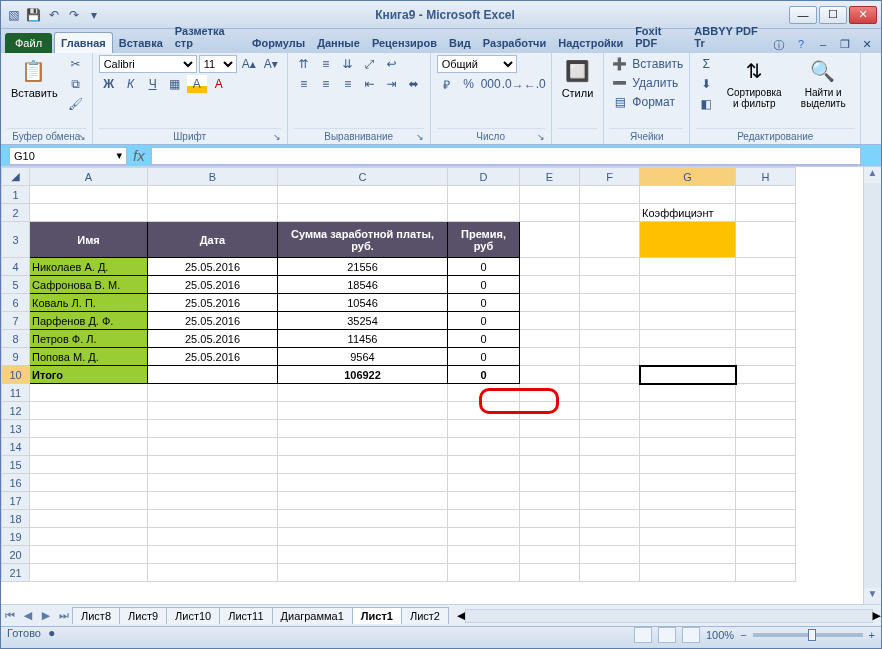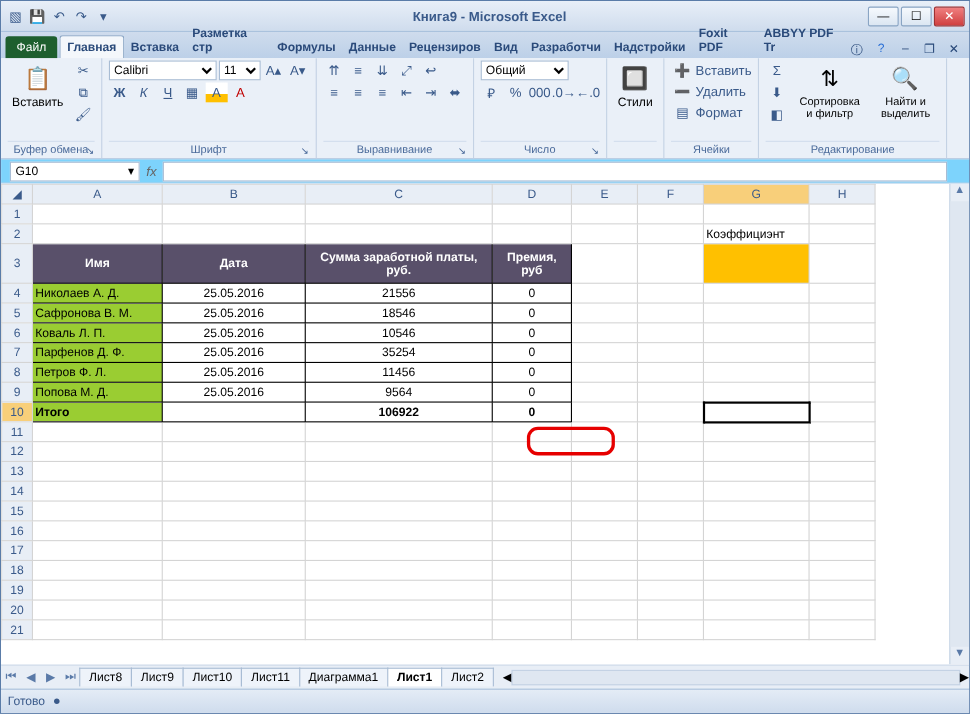--- a/index.html
+++ b/index.html
@@ -24,21 +24,21 @@
 .group .label { text-align: center; font-size: 10px; color: #4a6a9a; padding: 2px 0; border-top: 1px solid #d2dded; position: relative; }
 .group .label .launcher { position: absolute; right: 0; bottom: 2px; font-size: 9px; color:#4a6a9a; }
 .bigbtn { display: flex; flex-direction: column; align-items: center; justify-content: center; padding: 2px 4px; gap: 2px; }
 .bigbtn .ico { width: 28px; height: 28px; display:flex; align-items:center; justify-content:center; font-size:20px; }
 .smallstack { display:flex; flex-direction:column; gap:2px; }
 .smallstack span, .smallrow span { width:20px; height:18px; display:flex; align-items:center; justify-content:center; font-size:12px; color:#3a5a8a; }
 .smallrow { display:flex; gap:2px; }
 select.fake, input.fake { font-size:11px; height:18px; border:1px solid #a8bcd4; background:#fff; }
 .namebox-row { height:22px; display:flex; align-items:center; border-bottom:1px solid #c4d2e4; background:#7dd3fc; }
 .namebox { width:118px; height:18px; border:1px solid #a8bcd4; background:#fff; font-size:11px; padding:0 4px; display:flex; align-items:center; justify-content:space-between; margin-left:8px; }
-.fx { margin:0 6px; font-style:italic; color:#666; font-size:12px; }
+.fx { margin:0 6px; font-style:italic; color:#666; font-size:15px; }
 .formula { flex:1; height:18px; border:1px solid #a8bcd4; background:#fff; margin-right:20px; }
 .sheet-area { flex:1; display:flex; overflow:hidden; position:relative; background:#fff; }
 .grid { flex:1; overflow:hidden; position:relative; }
 table.sheet { border-collapse:collapse; table-layout:fixed; }
 table.sheet th, table.sheet td { border:1px solid #d4d4d4; font-size:11px; height:18px; padding:0 2px; overflow:hidden; white-space:nowrap; }
 table.sheet th { background:#e8eef6; color:#3a5a8a; font-weight:normal; text-align:center; }
 table.sheet th.rowh { width:28px; }
 .colA{width:118px}.colB{width:130px}.colC{width:170px}.colD{width:72px}.colE{width:60px}.colF{width:60px}.colG{width:96px}.colH{width:60px}
 .hdr { background:#59506a; color:#fff; text-align:center; font-weight:bold; border:1px solid #000 !important; }
 .name { background:#9acd32; border:1px solid #000 !important; }
@@ -50,21 +50,21 @@
 .vscroll { width:18px; background:#e8eef6; border-left:1px solid #c4d2e4; display:flex; flex-direction:column; }
 .vscroll div { height:16px; text-align:center; font-size:10px; color:#5a7aa8; }
 .vscroll .track { flex:1; background:#dfe7f1; }
 .sheet-tabs { height:22px; background:#e8eef6; border-top:1px solid #c4d2e4; display:flex; align-items:center; font-size:11px; }
 .sheet-tabs .nav { display:flex; }
 .sheet-tabs .nav span { width:18px; text-align:center; color:#5a7aa8; }
 .sheet-tabs .st { padding:2px 8px; border:1px solid #a8bcd4; border-bottom:none; background:#eef3fa; margin-left:-1px; }
 .sheet-tabs .st.active { background:#fff; font-weight:bold; }
 .sheet-tabs .hscroll { flex:1; display:flex; align-items:center; margin-left:8px; }
 .sheet-tabs .hscroll .tr { flex:1; height:14px; background:#dfe7f1; border:1px solid #c4d2e4; }
-.status { height:22px; background:linear-gradient(#e4ecf6,#cfdced); border-top:1px solid #9db8d8; display:flex; align-items:center; font-size:11px; color:#3a5a8a; padding:0 6px; }
+.status { height:22px; background:linear-gradient(#e4ecf6,#cfdced); border-top:1px solid #9db8d8; display:flex; align-items:flex-start; font-size:11px; color:#3a5a8a; padding:0 6px; }
 .status .right { margin-left:auto; display:flex; align-items:center; gap:6px; }
 .status .viewbtn { width:18px; height:16px; border:1px solid #a8bcd4; background:#f0f5fb; }
 .status .slider { width:110px; height:4px; background:#a8bcd4; position:relative; }
 .status .slider .thumb { position:absolute; left:50%; top:-4px; width:8px; height:12px; background:#f0f5fb; border:1px solid #5a7aa8; }
 .colhead.sel { background:#f8cf7a; }
 .rowhead.sel { background:#f8cf7a; }
 </style>
 </head>
 <body>
 
@@ -527,15 +527,26 @@
     <div class="hscroll">
       <span>◀</span>
       <div class="tr"></div>
       <span>▶</span>
     </div>
   </div>
 
   <div class="status">
     <span>Готово</span>
     <span style="margin-left:8px">⏺</span>
+    <div class="right">
+      <div class="viewbtn"></div>
+      <div class="viewbtn"></div>
+      <div class="viewbtn"></div>
+      <span>100%</span>
+      <span>−</span>
+      <div class="slider">
+          <div class="thumb"></div>
+        </div>
+      <span>+</span>
+    </div>
   </div>
 
 </div>
 
 </body></html>

